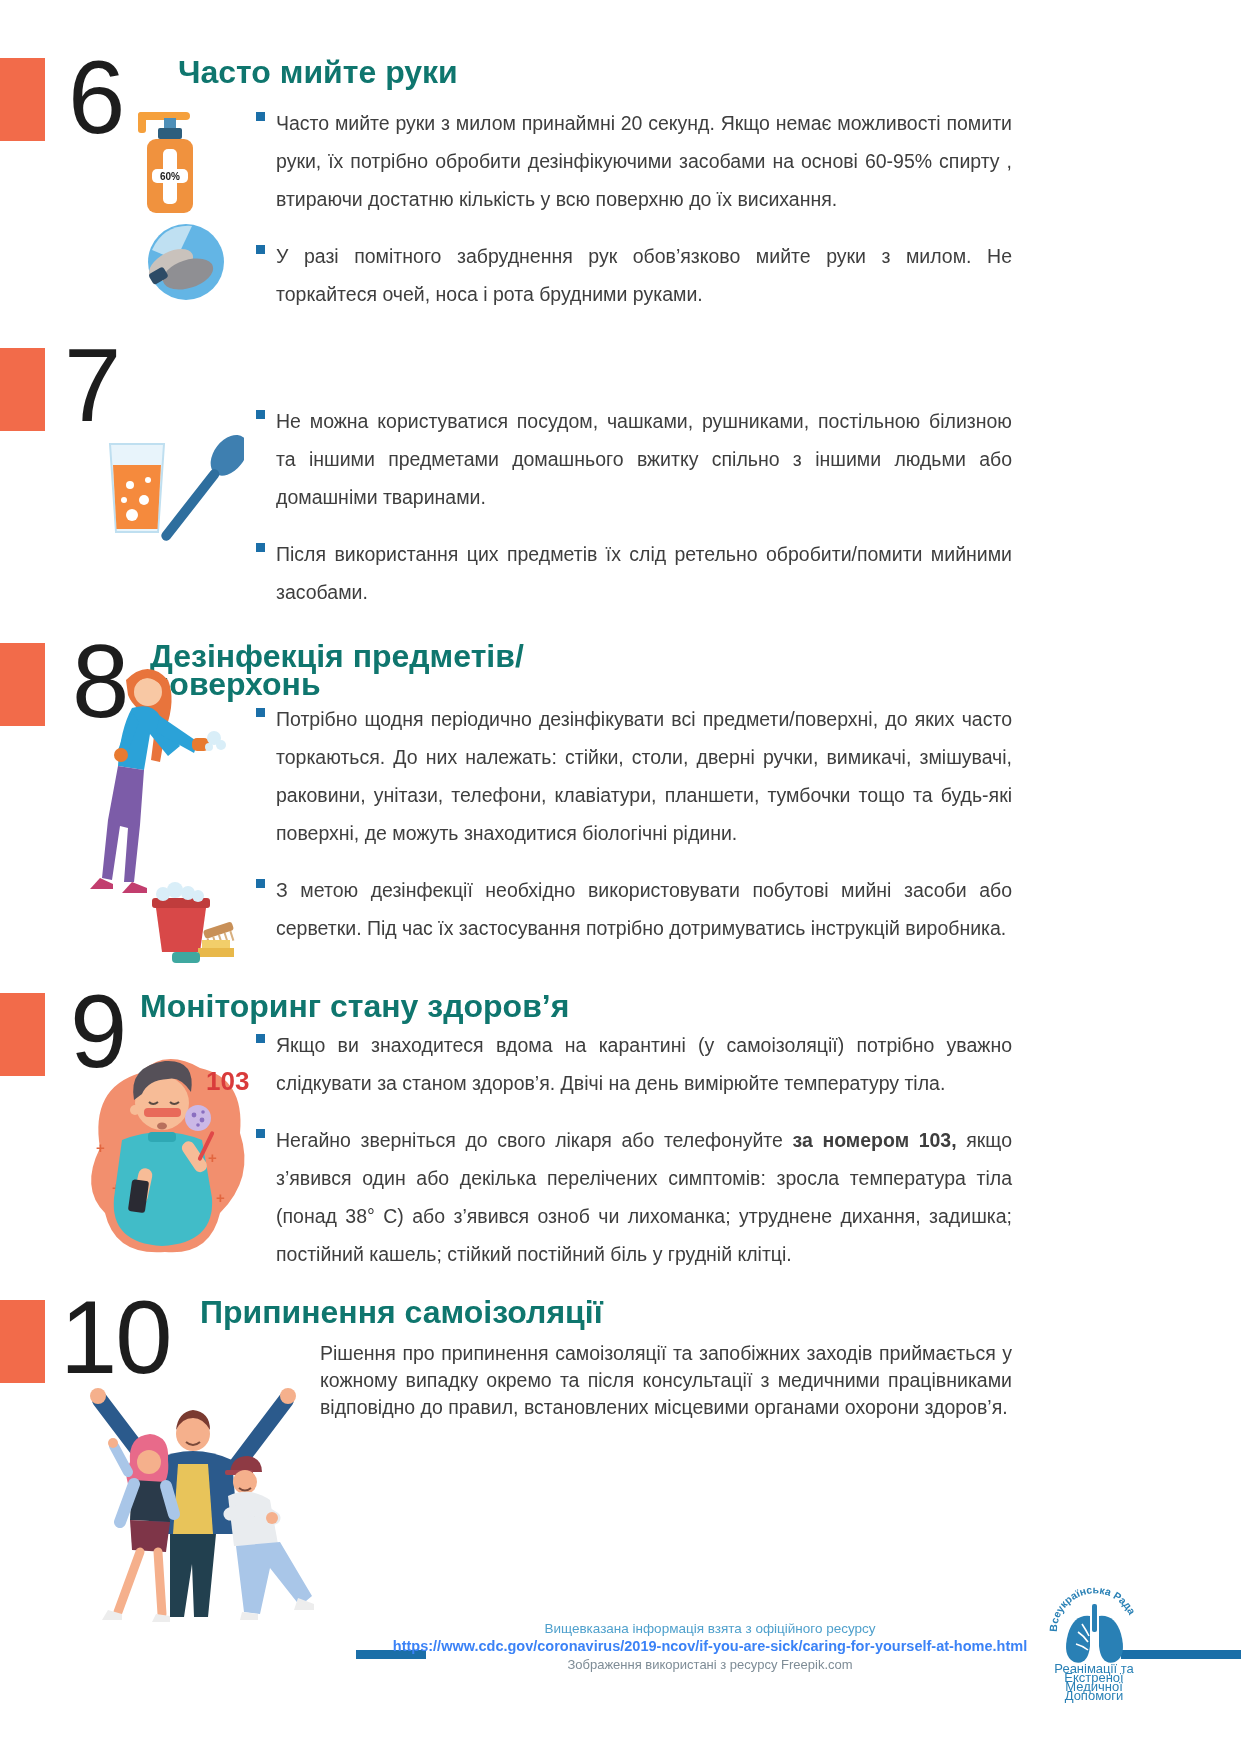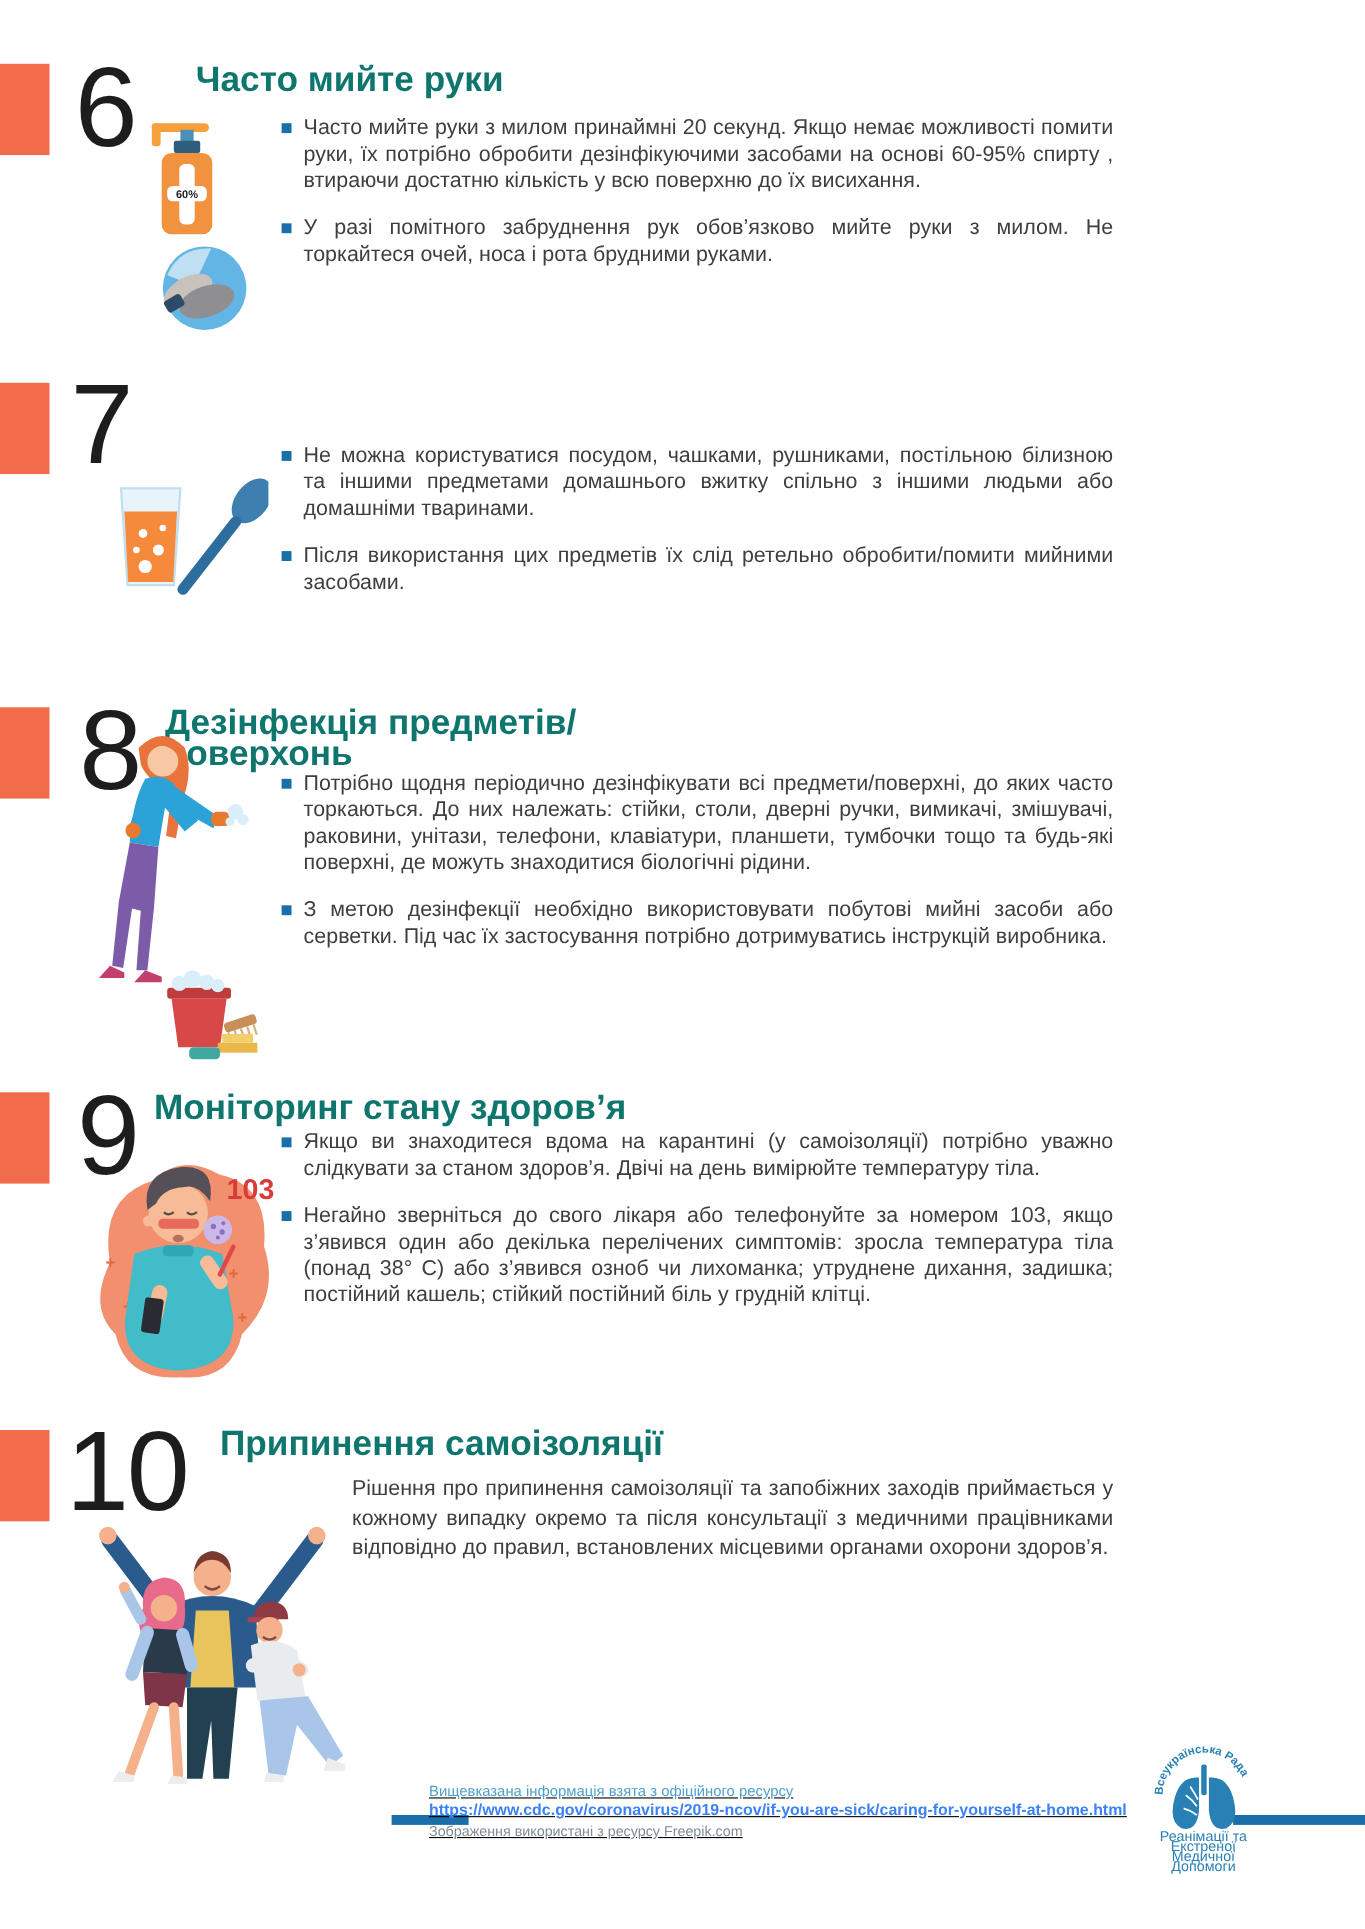--- a/index.html
+++ b/index.html
@@ -6,31 +6,31 @@
   .page{position:relative;width:1241px;height:1754px;background:#ffffff;overflow:hidden;
         font-family:"Liberation Sans",sans-serif;}
   .sq{position:absolute;left:0;width:45px;height:83px;background:#F26B4A;}
   .num{position:absolute;font-family:"Liberation Sans",sans-serif;font-weight:300;
        font-size:103px;line-height:1;color:#1d1d1d;letter-spacing:-2px;}
   .heading{position:absolute;font-weight:bold;font-size:32px;line-height:28px;
            color:#0f766e;white-space:pre-line;}
   .col{position:absolute;width:756px;}
   .bullet{display:flex;margin-bottom:19px;}
   .bullet .mark{flex:0 0 9px;width:9px;height:9px;background:#1B6FA8;margin-top:8px;margin-right:11px;}
-  .bullet .txt{font-size:19.5px;line-height:24px;color:#3E3E3E;text-align:justify;}
+  .bullet .txt{font-size:19.5px;line-height:38px;color:#3E3E3E;text-align:justify;}
   .para{font-size:19.5px;line-height:27px;color:#3E3E3E;text-align:justify;}
   .illo{position:absolute;}
   .bar{position:absolute;height:9px;background:#1B6FA8;}
-  .footer-notes{position:absolute;right:211px;top:1621px;width:640px;text-align:left;text-decoration:underline;}
+  .footer-notes{position:absolute;right:211px;top:1621px;width:640px;text-align:center;}
   .f1{font-size:13.5px;color:#4FA0CC;margin-bottom:2px;}
   .furl{font-size:14.5px;font-weight:bold;color:#3b82f6;}
   .f2{font-size:13px;color:#7E8C96;margin-top:3px;}
   .logo{position:absolute;left:1040px;top:1574px;width:108px;text-align:center;}
   .logo .sub{font-size:13px;line-height:9px;color:#2980B5;white-space:pre-line;margin-top:-6px;}
-  b{font-weight:normal;}
+  b{font-weight:bold;}
 </style>
 </head>
 <body>
 
 <div class="page">
 
   <div class="sq" style="top:58px"></div>
   <div class="num" style="left:68px;top:46px">6</div>
   <div class="heading" style="left:178px;top:58px">Часто мийте руки</div>
 

